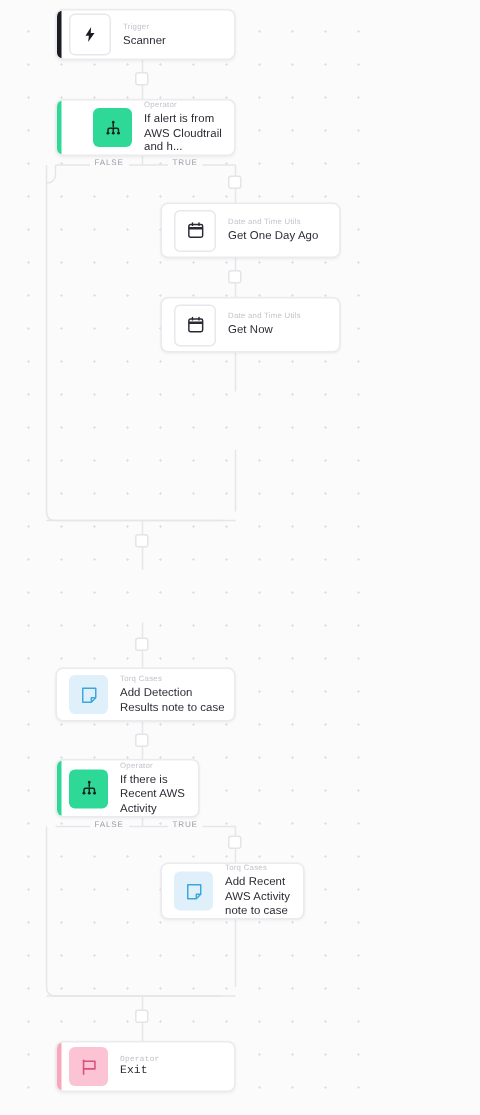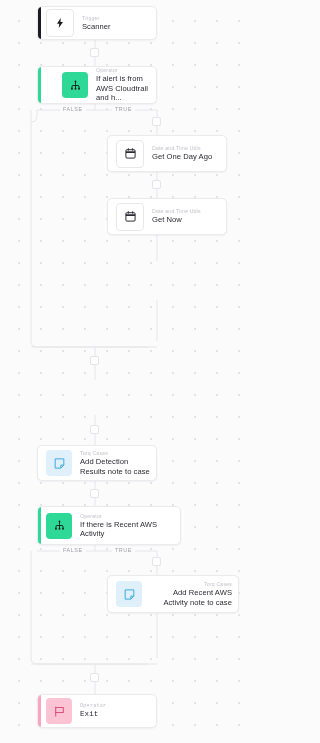--- a/index.html
+++ b/index.html
@@ -209,38 +209,38 @@
         <path d="M4 3.5 h16 v11.5 l-5.5 5.5 H4 z"></path>
         <path d="M20 15 h-5.5 v5.5"></path>
       </svg>
     </div>
     <div class="txt">
       <div class="cat">Torq Cases</div>
       <div class="ttl">Add Detection Results note to case</div>
     </div>
   </div>
 
-  <div class="node" style="left:37px;top:506px;width:144px;height:39px;">
+  <div class="node" style="left:37px;top:506px;width:96px;height:39px;">
     <div class="accent green"></div>
     <div class="tile green">
       <svg width="13" height="13" viewBox="0 0 24 24" fill="none" stroke="#14231c" stroke-width="1.8" stroke-linecap="round">
         <circle cx="12" cy="4.5" r="1.6" fill="#14231c" stroke="none"></circle>
         <circle cx="5.5" cy="18" r="1.8" fill="#14231c" stroke="none"></circle>
         <circle cx="12" cy="18" r="1.8" fill="#14231c" stroke="none"></circle>
         <circle cx="18.5" cy="18" r="1.8" fill="#14231c" stroke="none"></circle>
         <path d="M12 6 v4 M5.5 16 v-2 q0-2 2-2 h9 q2 0 2 2 v2 M12 12 v4"></path>
       </svg>
     </div>
     <div class="txt">
       <div class="cat">Operator</div>
       <div class="ttl">If there is Recent AWS Activity</div>
     </div>
   </div>
 
-  <div class="node" style="left:107px;top:575px;width:132px;height:38px;text-align:right;">
+  <div class="node" style="left:107px;top:575px;width:96px;height:38px;">
     <div class="tile blue">
       <svg width="13" height="13" viewBox="0 0 24 24" fill="none" stroke="#3aa7dd" stroke-width="1.8" stroke-linejoin="round">
         <path d="M4 3.5 h16 v11.5 l-5.5 5.5 H4 z"></path>
         <path d="M20 15 h-5.5 v5.5"></path>
       </svg>
     </div>
     <div class="txt">
       <div class="cat">Torq Cases</div>
       <div class="ttl">Add Recent AWS Activity note to case</div>
     </div>

